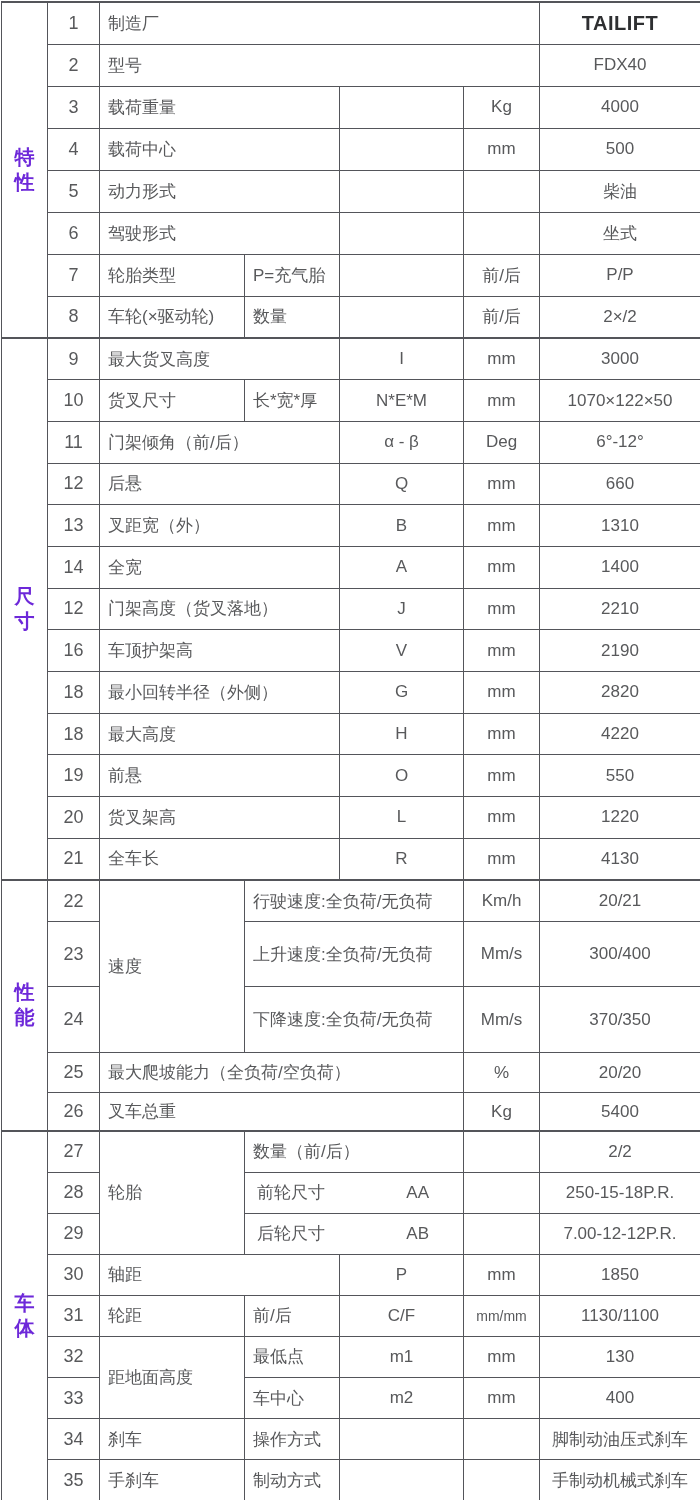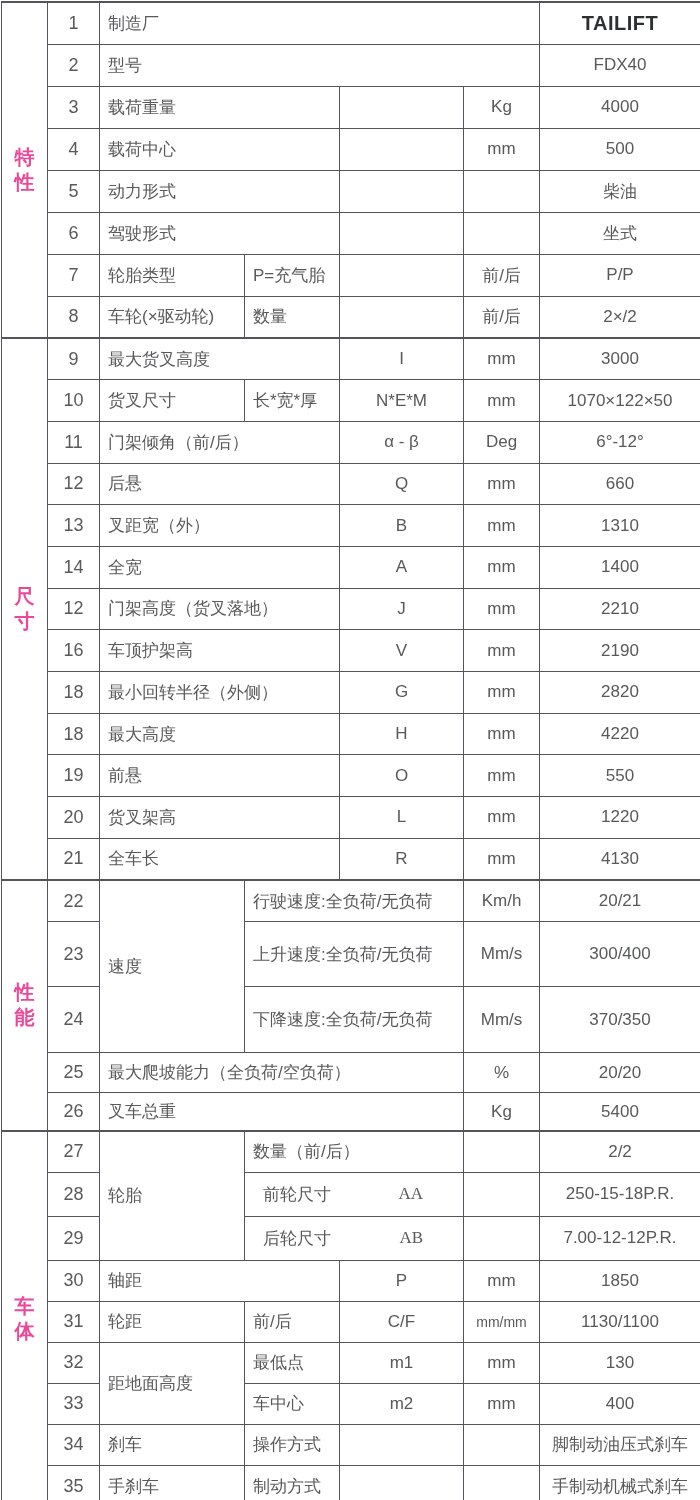--- a/index.html
+++ b/index.html
@@ -23,21 +23,21 @@
     white-space: nowrap;
     color: #58595b;
     font-size: 17px;
     padding: 0;
     vertical-align: middle;
   }
   tr.first td { border-top-width: 2px; }
   tr.sec td   { border-top-width: 2.5px; }
   td.cat {
     font-weight: bold;
-    color: #ec4899;
+    color: #6d28d9;
     font-size: 20px;
     text-align: center;
     border-top-width: 2.5px;
   }
   .vt {
     width: 1.1em;
     margin: 0 auto;
     word-break: break-all;
     white-space: normal;
     line-height: 1.25;
@@ -48,21 +48,21 @@
   td.sym, td.unit, td.val { text-align: center; }
   td.unit.tight { font-size: 14px; }
   td.brand {
     text-align: center;
     font-weight: bold;
     font-size: 20px;
     color: #2e2f31;
     letter-spacing: 0.5px;
   }
   td.model { text-align: center; font-size: 17px; }
-  td.subflex { padding: 10px; font-family: Liberation Serif, serif; }
+  td.subflex { padding: 4px; }
   td.subflex .flexwrap {
     display: flex;
     justify-content: space-between;
     align-items: center;
     padding-left: 8px;
     padding-right: 30px;
   }
   
   tr.h42 { height: 42px; }
   tr.h41 { height: 41.7px; }

